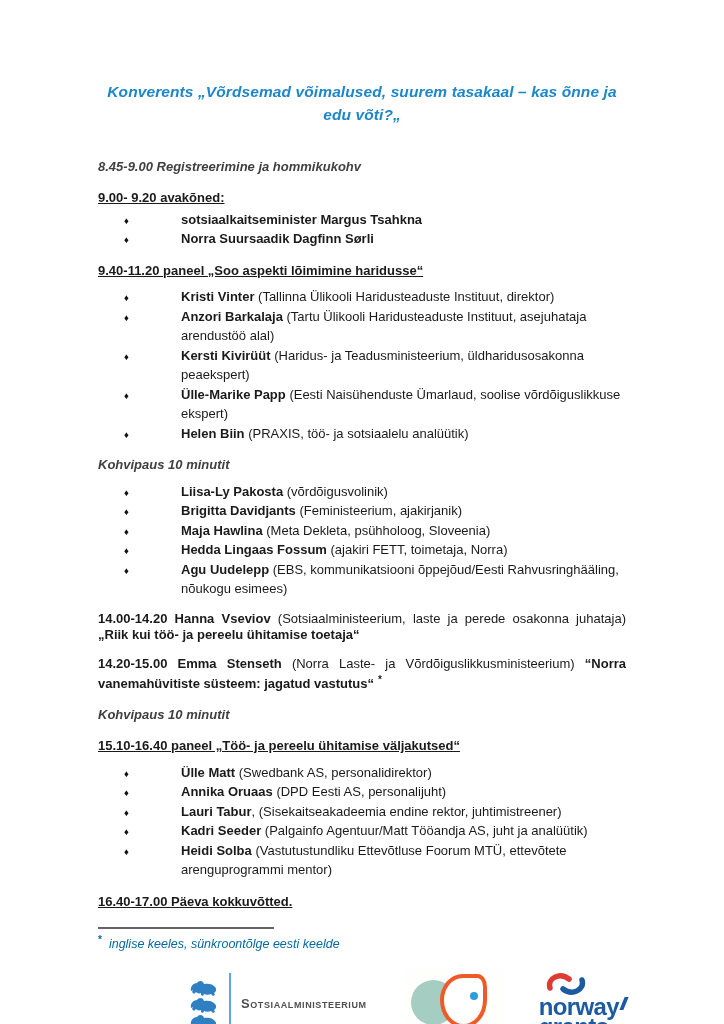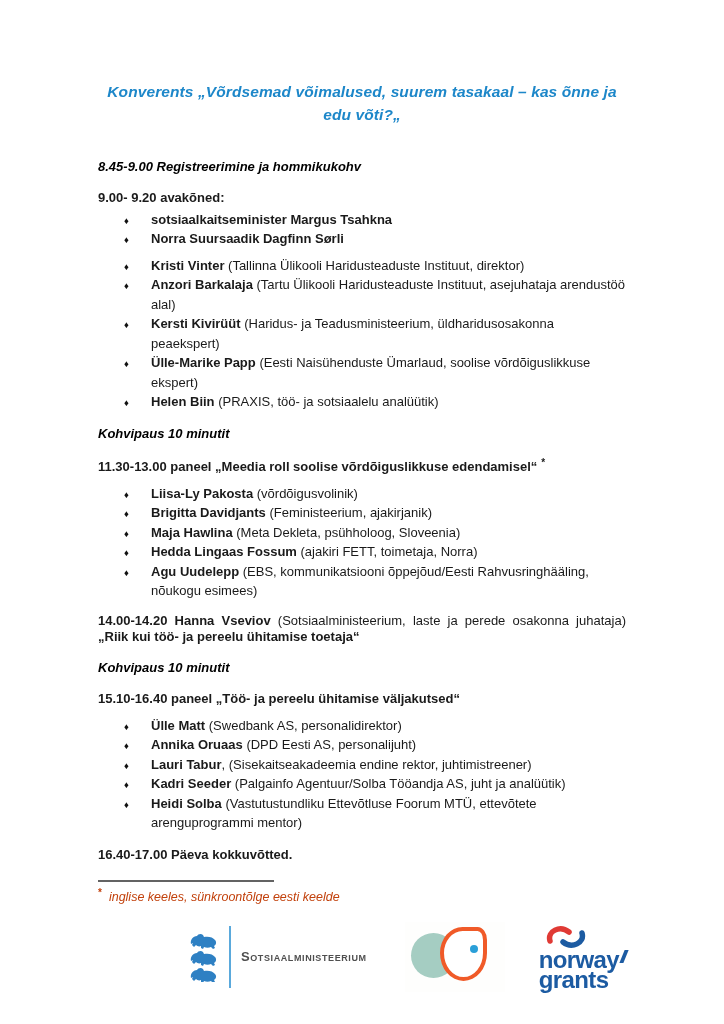--- a/index.html
+++ b/index.html
@@ -9,35 +9,35 @@
     padding: 80px 42px 0 42px; overflow: hidden; position: relative;
     font-family: "Liberation Sans", sans-serif;
     font-size: 13px; line-height: 1.5; color: #1a1a1a;
   }
   .title {
     margin: 0; text-align: center;
     font-size: 15.5px; font-weight: bold; font-style: italic;
     color: #1d87c9; letter-spacing: 0.1px;
   }
   .break-line {
-    color: #000000; font-weight: bold; font-style: italic;
+    color: #404040; font-weight: bold; font-style: italic;
     margin: 12px 0 0 0;
   }
   .reg { margin-top: 30px; }
-  .head { font-weight: bold; margin: 12px 0 0 0; }
+  .head { font-weight: bold; margin: 12px 0 0 0; text-decoration: underline; }
   .para { margin: 12px 0 0 0; text-align: justify; line-height: 16.5px; }
   .b { font-weight: bold; }
   .list { margin: 7px 0 0 0; }
   .list.tight { margin-top: 2px; }
   .item { display: flex; align-items: baseline; }
   .item .bullet-glyph { flex: 0 0 27px; margin-left: 26px; font-size: 9.5px; color: #111; }
-  .item .item-text { flex: 1 1 auto; }
+  .item .item-text { flex: 1 1 auto; margin-left: 30px; }
   sup.ast { font-weight: bold; font-size: 10px; margin-left: 4px; }
   .fn-sep { width: 176px; border: 0; border-top: 2px solid #636363; margin: 16px 0 0 0; }
-  .footnote { margin-top: 3px; font-size: 12.5px; font-style: italic; color: #c2410c; }
+  .footnote { margin-top: 3px; font-size: 12.5px; font-style: italic; color: #0369a1; }
   .footnote sup { font-style: normal; font-weight: bold; font-size: 10px; margin-right: 7px; }
 
   
   .logos { display: flex; align-items: flex-start; margin-top: 12px; }
   .logo-est { display: flex; align-items: center; margin-left: 90px; margin-top: 6px; }
   .est-lions { width: 32px; height: 50px; display: block; }
   .est-line { width: 2px; height: 62px; background: #5aa9dc; margin: 0 10px 0 9px; }
   .est-label {
     font-variant: small-caps; font-weight: 600; font-size: 13px;
     letter-spacing: 0.6px; color: #4f4f4f;
@@ -79,20 +79,21 @@
       <span class="bullet-glyph">♦</span>
       <span class="item-text b">sotsiaalkaitseminister Margus Tsahkna</span>
     </div>
     <div class="item">
       <span class="bullet-glyph">♦</span>
       <span class="item-text b">Norra Suursaadik Dagfinn Sørli</span>
     </div>
   </div>
 
 
+  <p class="head">9.40-11.20 paneel „Soo aspekti lõimimine haridusse“</p>
   <div class="list">
     <div class="item">
       <span class="bullet-glyph">♦</span>
       <span class="item-text"><span class="b">Kristi Vinter</span><span> (Tallinna Ülikooli Haridusteaduste Instituut, direktor)</span></span>
     </div>
     <div class="item">
       <span class="bullet-glyph">♦</span>
       <span class="item-text"><span class="b">Anzori Barkalaja</span><span> (Tartu Ülikooli Haridusteaduste Instituut, asejuhataja arendustöö alal)</span></span>
     </div>
     <div class="item">
@@ -104,21 +105,20 @@
       <span class="item-text"><span class="b">Ülle-Marike Papp</span><span> (Eesti Naisühenduste Ümarlaud, soolise võrdõiguslikkuse ekspert)</span></span>
     </div>
     <div class="item">
       <span class="bullet-glyph">♦</span>
       <span class="item-text"><span class="b">Helen Biin</span><span> (PRAXIS, töö- ja sotsiaalelu analüütik)</span></span>
     </div>
   </div>
 
   <p class="break-line">Kohvipaus 10 minutit</p>
 
-  <p class="head"><span>11.30-13.00 paneel „Meedia roll soolise võrdõiguslikkuse edendamisel“</span><sup class="ast">*</sup></p>
   <div class="list">
     <div class="item">
       <span class="bullet-glyph">♦</span>
       <span class="item-text"><span class="b">Liisa-Ly Pakosta</span><span> (võrdõigusvolinik)</span></span>
     </div>
     <div class="item">
       <span class="bullet-glyph">♦</span>
       <span class="item-text"><span class="b">Brigitta Davidjants</span><span> (Feministeerium, ajakirjanik)</span></span>
     </div>
     <div class="item">
@@ -131,40 +131,41 @@
     </div>
     <div class="item">
       <span class="bullet-glyph">♦</span>
       <span class="item-text"><span class="b">Agu Uudelepp</span><span> (EBS, kommunikatsiooni õppejõud/Eesti Rahvusringhääling, nõukogu esimees)</span></span>
     </div>
   </div>
 
 
   <p class="para"><span class="b">14.00-14.20 Hanna Vseviov </span><span>(Sotsiaalministeerium, laste ja perede osakonna juhataja) </span><span class="b">„Riik kui töö- ja pereelu ühitamise toetaja“</span></p>
 
+  <p class="para"><span class="b">14.20-15.00 Emma Stenseth </span><span>(Norra Laste- ja Võrdõiguslikkusministeerium) </span><span class="b">“Norra vanemahüvitiste süsteem: jagatud vastutus“</span><sup class="ast">*</sup></p>
 
   <p class="break-line">Kohvipaus 10 minutit</p>
 
   <p class="head">15.10-16.40 paneel „Töö- ja pereelu ühitamise väljakutsed“</p>
   <div class="list">
     <div class="item">
       <span class="bullet-glyph">♦</span>
       <span class="item-text"><span class="b">Ülle Matt</span><span> (Swedbank AS, personalidirektor)</span></span>
     </div>
     <div class="item">
       <span class="bullet-glyph">♦</span>
       <span class="item-text"><span class="b">Annika Oruaas</span><span> (DPD Eesti AS, personalijuht)</span></span>
     </div>
     <div class="item">
       <span class="bullet-glyph">♦</span>
       <span class="item-text"><span class="b">Lauri Tabur</span><span>, (Sisekaitseakadeemia endine rektor, juhtimistreener)</span></span>
     </div>
     <div class="item">
       <span class="bullet-glyph">♦</span>
-      <span class="item-text"><span class="b">Kadri Seeder</span><span> (Palgainfo Agentuur/Solba Tööandja AS, juht ja analüütik)</span></span>
+      <span class="item-text"><span class="b">Kadri Seeder</span><span> (Palgainfo Agentuur/Matt Tööandja AS, juht ja analüütik)</span></span>
     </div>
     <div class="item">
       <span class="bullet-glyph">♦</span>
       <span class="item-text"><span class="b">Heidi Solba</span><span> (Vastutustundliku Ettevõtluse Foorum MTÜ, ettevõtete arenguprogrammi mentor)</span></span>
     </div>
   </div>
 
   <p class="head">16.40-17.00 Päeva kokkuvõtted.</p>
 
   <hr class="fn-sep">

